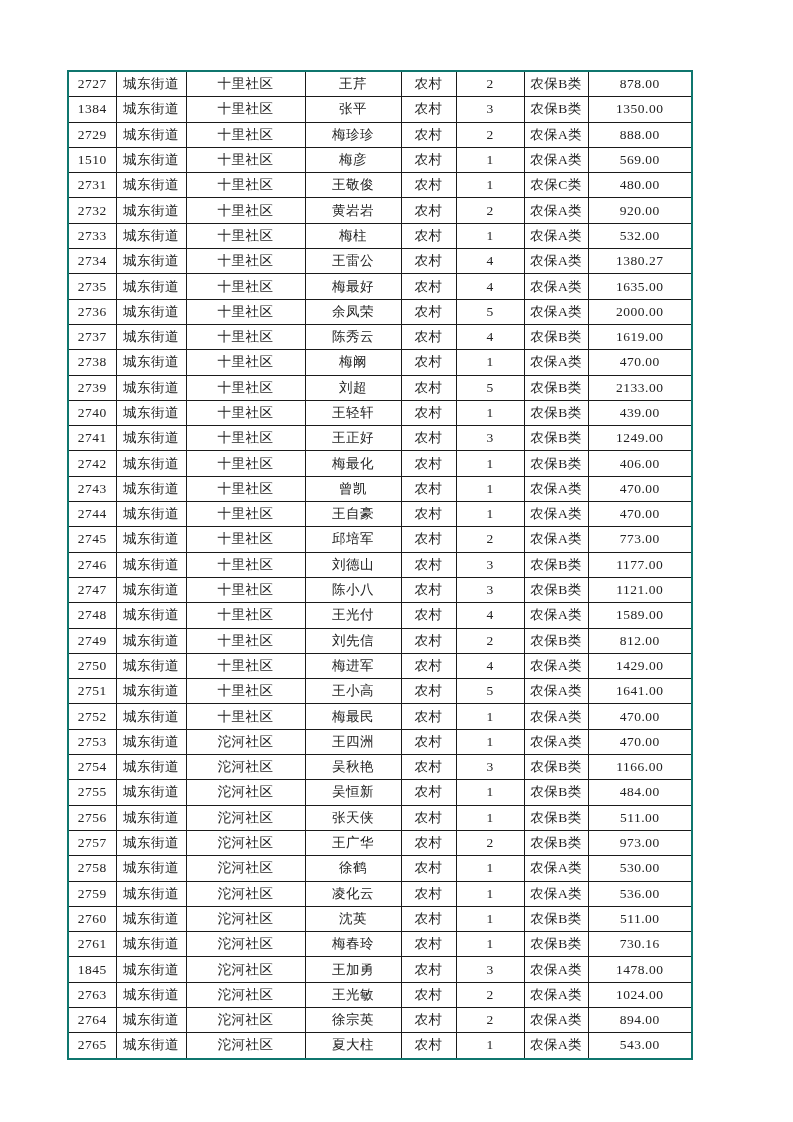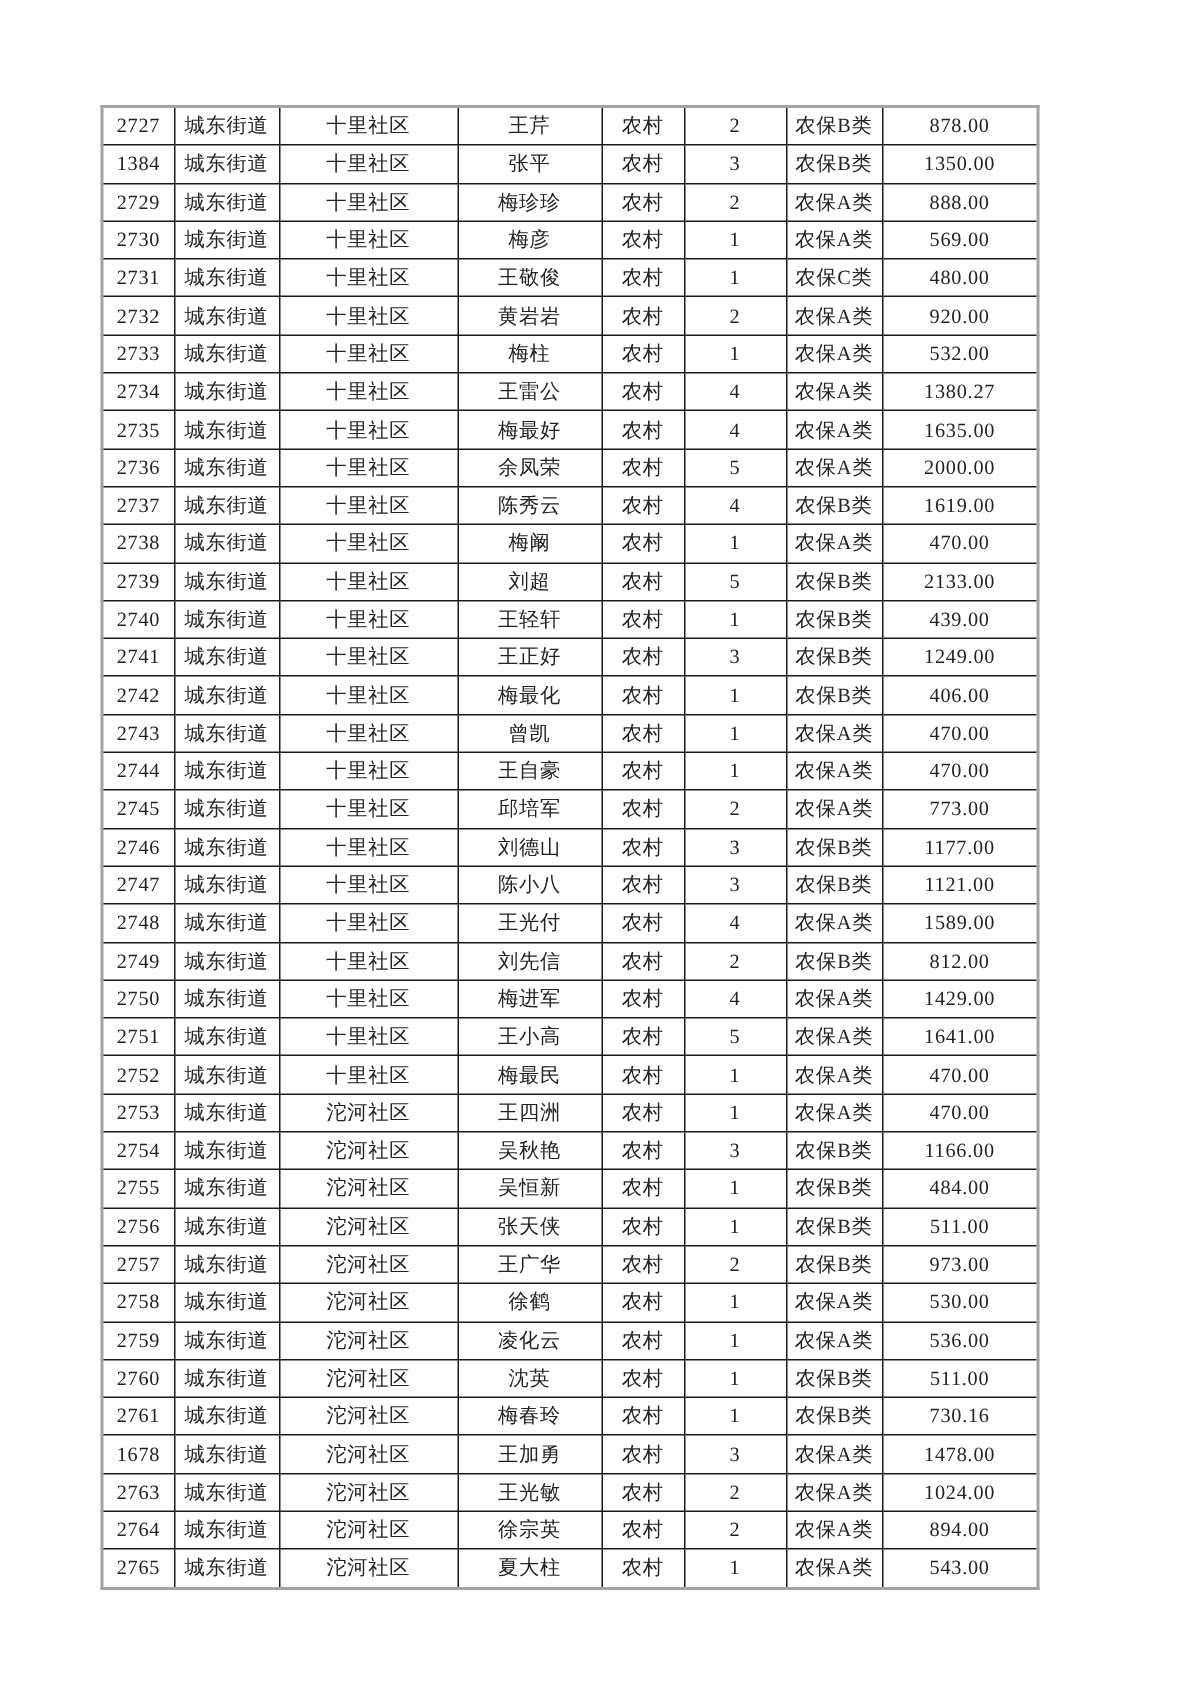--- a/index.html
+++ b/index.html
@@ -14,21 +14,21 @@
     background: #ffffff;
     overflow: hidden;
     font-family: "Liberation Serif", "DejaVu Serif", serif;
   }
   table.data-table {
     position: absolute;
     left: 67px;
     top: 70px;
     border-collapse: collapse;
     table-layout: fixed;
-    border: 2px solid #a3a3a3;
+    border: 2px solid #0f766e;
   }
   table.data-table td {
     border: 1px solid #1a1a1a;
     height: 24.3px;
     padding: 0 2px;
     text-align: center;
     vertical-align: middle;
     font-size: 13.5px;
     color: #222222;
     white-space: nowrap;
@@ -76,21 +76,21 @@
           <td>2729</td>
           <td>城东街道</td>
           <td>十里社区</td>
           <td>梅珍珍</td>
           <td>农村</td>
           <td>2</td>
           <td>农保A类</td>
           <td>888.00</td>
         </tr>
         <tr>
-          <td>2730</td>
+          <td>1510</td>
           <td>城东街道</td>
           <td>十里社区</td>
           <td>梅彦</td>
           <td>农村</td>
           <td>1</td>
           <td>农保A类</td>
           <td>569.00</td>
         </tr>
         <tr>
           <td>2731</td>
@@ -396,21 +396,21 @@
           <td>2761</td>
           <td>城东街道</td>
           <td>沱河社区</td>
           <td>梅春玲</td>
           <td>农村</td>
           <td>1</td>
           <td>农保B类</td>
           <td>730.16</td>
         </tr>
         <tr>
-          <td>1678</td>
+          <td>1845</td>
           <td>城东街道</td>
           <td>沱河社区</td>
           <td>王加勇</td>
           <td>农村</td>
           <td>3</td>
           <td>农保A类</td>
           <td>1478.00</td>
         </tr>
         <tr>
           <td>2763</td>

